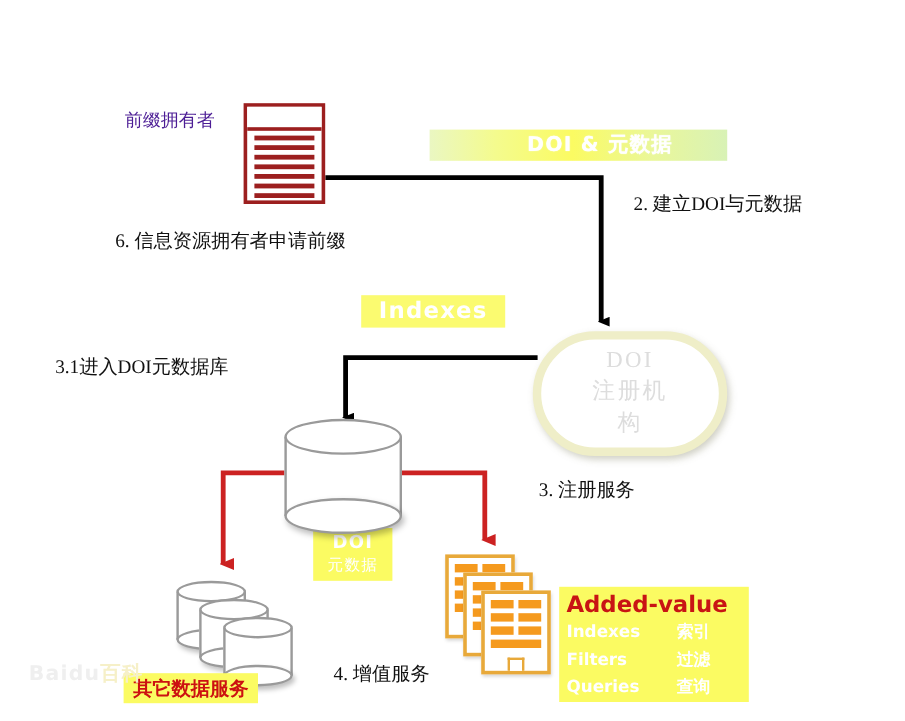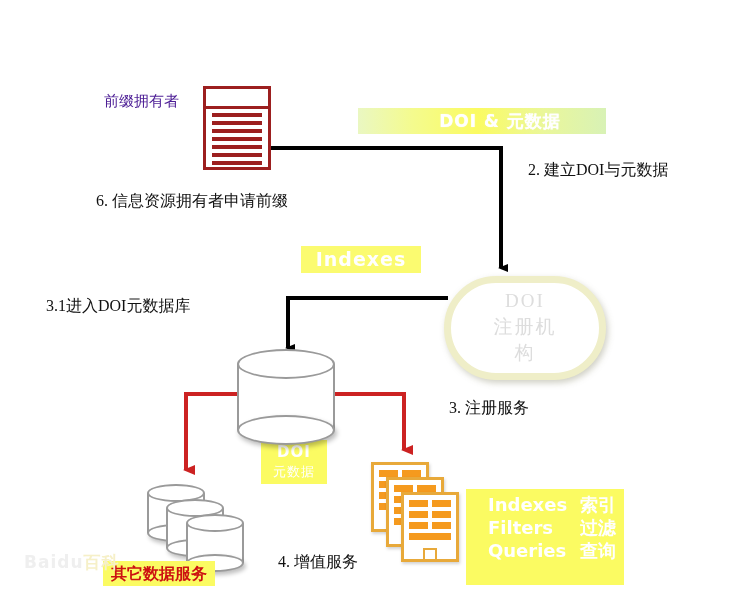--- a/index.html
+++ b/index.html
@@ -148,24 +148,23 @@
     font-family: "DejaVu Sans", "Liberation Sans", sans-serif;
     font-weight: bold;
   }
   #added-value-box .av-title {
     color: #c81414;
     font-size: 19px;
     line-height: 23px;
   }
   #added-value-box .av-row {
     color: #ffffff;
-    font-size: 18px;
+    font-size: 14px;
     line-height: 23px;
     white-space: nowrap;
-    margin-left: 16px;
   }
   #added-value-box .av-row .en {
     display: inline-block;
     min-width: 92px;
   }
   #added-value-box .av-row .cn {
     font-family: "DejaVu Sans", "Liberation Sans", sans-serif;
   }
 
   
@@ -420,20 +419,21 @@
         <span></span>
         <span></span>
       </div>
     <div class="r wide">
         <span></span>
       </div>
     <div class="door"></div>
   </div>
 
   <div class="abs" id="added-value-box">
+    <div class="av-title">Added-value</div>
     <div class="av-row">
       <span class="en">Indexes</span><span class="cn">索引</span>
     </div>
     <div class="av-row">
       <span class="en">Filters</span><span class="cn">过滤</span>
     </div>
     <div class="av-row">
       <span class="en">Queries</span><span class="cn">查询</span>
     </div>
   </div>

